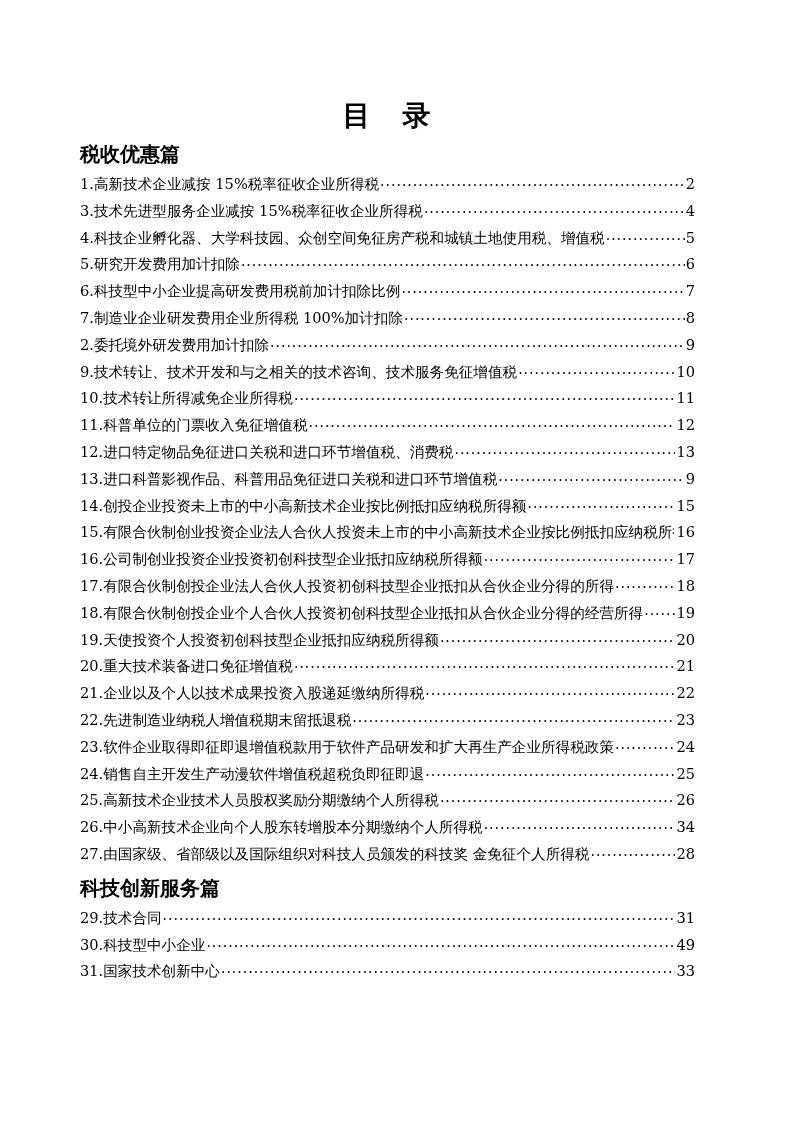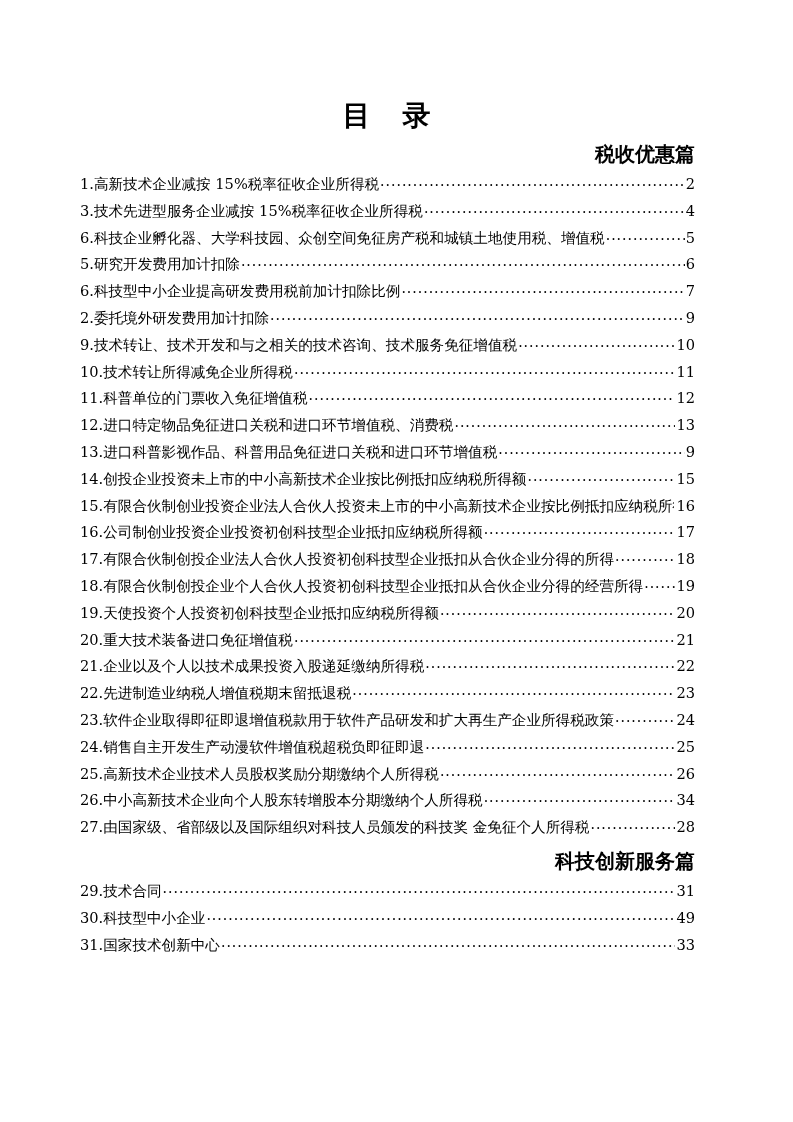--- a/index.html
+++ b/index.html
@@ -22,21 +22,21 @@
   .doc-title {
     text-align: center;
     font-size: 28px;
     font-weight: bold;
     line-height: 36px;
     letter-spacing: 2px;
     font-family: "DejaVu Serif", "Liberation Serif", serif;
     white-space: pre;
   }
   .section-heading {
-    text-align: right;
+    text-align: left;
     font-size: 20px;
     font-weight: bold;
     line-height: 30px;
     margin-top: 5px;
     font-family: "DejaVu Sans", "Liberation Sans", sans-serif;
   }
   .entries {
     margin-top: 2px;
   }
   .toc-entry {
@@ -93,37 +93,42 @@
   </div>
 
 
   <div class="toc-entry">
     <span class="entry-label">3.技术先进型服务企业减按 15%税率征收企业所得税</span>
     <span class="dot-leader"></span>
     <span class="entry-page">4</span>
   </div>
 
   <div class="toc-entry">
-    <span class="entry-label">6.科技企业孵化器、大学科技园、众创空间免征房产税和城镇土地使用税、增值税</span>
+    <span class="entry-label">4.科技企业孵化器、大学科技园、众创空间免征房产税和城镇土地使用税、增值税</span>
     <span class="dot-leader"></span>
     <span class="entry-page">5</span>
   </div>
 
   <div class="toc-entry">
     <span class="entry-label">5.研究开发费用加计扣除</span>
     <span class="dot-leader"></span>
     <span class="entry-page">6</span>
   </div>
 
   <div class="toc-entry">
     <span class="entry-label">6.科技型中小企业提高研发费用税前加计扣除比例</span>
     <span class="dot-leader"></span>
     <span class="entry-page">7</span>
   </div>
 
+  <div class="toc-entry">
+    <span class="entry-label">7.制造业企业研发费用企业所得税 100%加计扣除</span>
+    <span class="dot-leader"></span>
+    <span class="entry-page">8</span>
+  </div>
 
   <div class="toc-entry">
     <span class="entry-label">2.委托境外研发费用加计扣除</span>
     <span class="dot-leader"></span>
     <span class="entry-page">9</span>
   </div>
 
   <div class="toc-entry">
     <span class="entry-label">9.技术转让、技术开发和与之相关的技术咨询、技术服务免征增值税</span>
     <span class="dot-leader"></span>

